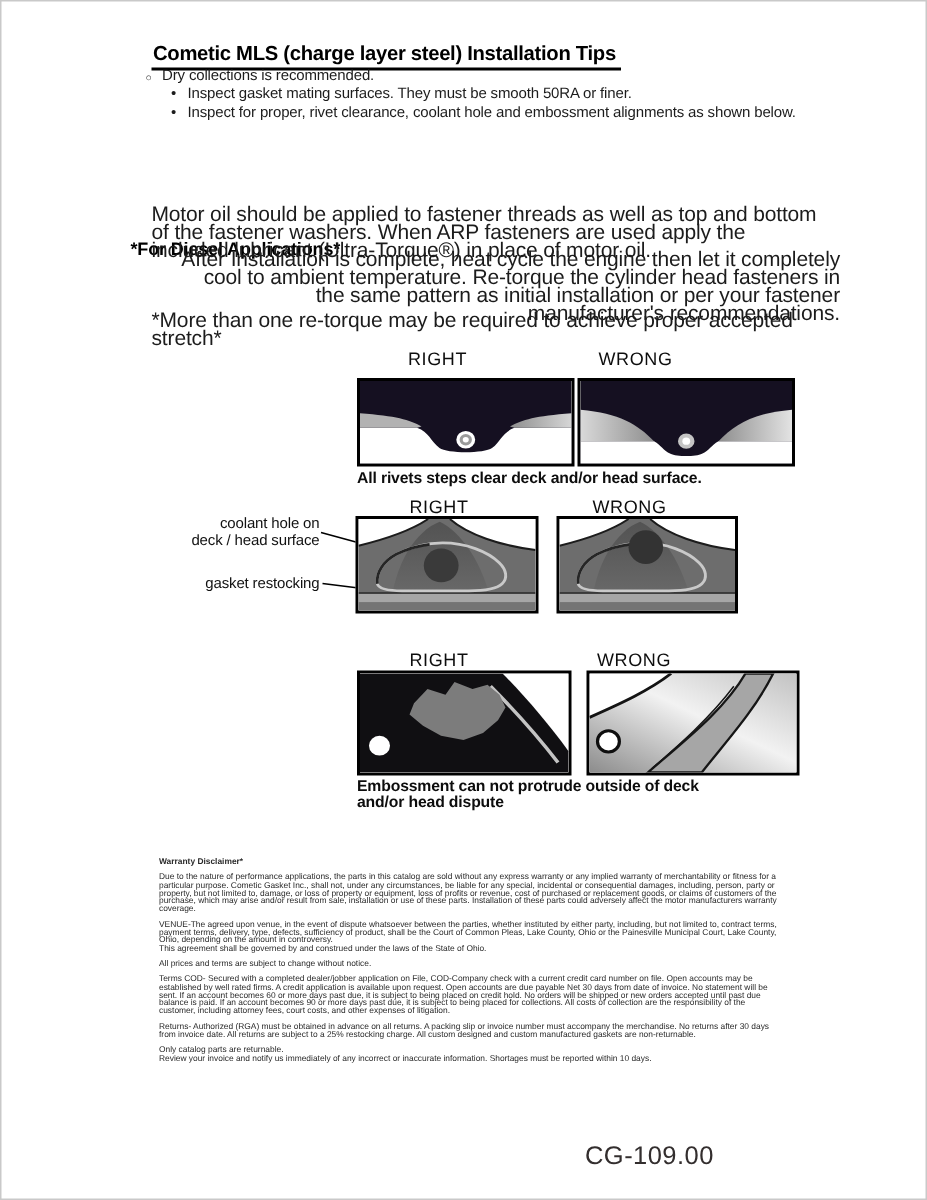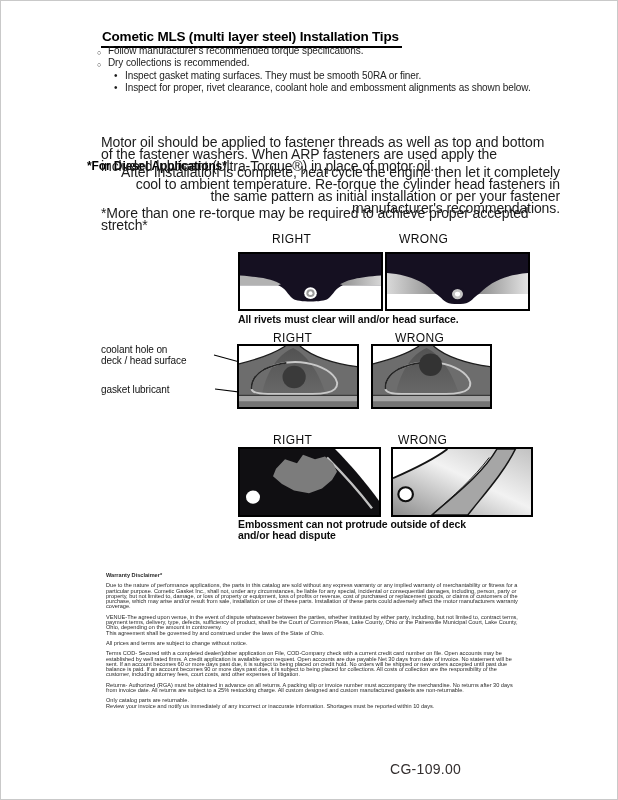--- a/index.html
+++ b/index.html
@@ -17,38 +17,37 @@
   .tips li{position:relative;padding-left:11px;}
   .tips li.main::before{content:"○";position:absolute;left:0;top:1.5px;font-size:7px;}
   .tips li.sub{margin-left:17px;}
   .tips li.sub::before{content:"•";position:absolute;left:0;top:0;font-size:10px;}
   .h2{font-size:12px;font-weight:700;color:#000;letter-spacing:-0.1px;}
   .para{font-size:14px;line-height:11.9px;letter-spacing:-0.1px;margin:0;}
   .figlabel{font-size:12px;letter-spacing:0.4px;color:#0d0d0d;}
   .figbox{border:2px solid #000;background:#fff;}
   .figbox svg{display:block;}
   .caption{font-size:10.5px;font-weight:700;color:#0d0d0d;letter-spacing:-0.1px;line-height:11px;}
-  .callout{font-size:10px;line-height:10.5px;letter-spacing:-0.1px;color:#111;}
+  .callout{font-size:10px;text-align:right;line-height:10.5px;letter-spacing:-0.1px;color:#111;}
   .legal{width:413px;font-size:5.6px;line-height:5.3px;color:#2a2a2a;}
   .legal p{margin:0 0 5px 0;}
   .legal p.tight{margin:0;}
   .legal .lh{font-weight:700;}
-  .pagecode{font-size:14px;letter-spacing:0.3px;color:#332e2e;}
+  .pagecode{font-size:17px;letter-spacing:0.3px;color:#332e2e;}
 </style>
 </head>
 <body>
 
 <div class="page">
 
   <div class="abs" style="left:100px;top:26px;">
-    <span class="title">Cometic MLS (multi layer steel) Installation Tips</span>
+    <span class="title">Cometic MLS (charge layer steel) Installation Tips</span>
   </div>
 
   <ul class="tips abs" style="left:96px;top:44px;width:440px;">
-    <li class="main"><span>Follow manufacturer's recommended torque specifications.</span></li>
     <li class="main"><span>Dry collections is recommended.</span></li>
     <li class="sub"><span>Inspect gasket mating surfaces.  They must be smooth 50RA or finer.</span></li>
     <li class="sub"><span>Inspect for proper, rivet clearance, coolant hole and embossment alignments as shown below.</span></li>
   </ul>
 
   <div class="abs h2" style="left:86px;top:119px;margin-top:39px;">*For Diesel Applications*</div>
   <p class="para abs" style="left:100px;top:136px;width:448px;">Motor oil should be applied to fastener threads as well as top and bottom of the fastener washers. When ARP fasteners are used apply the included lubricant (Ultra-Torque®) in place of motor oil.</p>
   <p class="para abs" style="left:117px;top:166px;width:442px;text-align:right;">After Installation is complete, heat cycle the engine then let it completely cool to ambient temperature. Re-torque the cylinder head fasteners in the same pattern as initial installation or per your fastener manufacturer's recommendations.</p>
   <p class="para abs" style="left:100px;top:207px;width:448px;">*More than one re-torque may be required to achieve proper accepted stretch*</p>
 
@@ -91,30 +90,30 @@
       <path d="M0,43 L49,43 C54,46 55,49.5 60,52 C64,54.2 77,54.2 81,52 C86,49.5 87,46 92,43 L141,43 L141,59 L0,59 Z" fill="#ffffff"></path>
       <path d="M0,20.5 C26,23 38,31 49,43 L0,43 Z" fill="url(#g1wl)"></path>
       <path d="M141,20.5 C115,23 103,31 92,43 L141,43 Z" fill="url(#g1wr)"></path>
       <g>
         <circle cx="70.5" cy="43" r="6.5" fill="#c4c4c4" stroke="#151021" stroke-width="2"></circle>
         <circle cx="70.5" cy="43" r="2.6" fill="#ffffff"></circle>
       </g>
     </svg>
   </div>
 
-  <div class="abs caption" style="left:237px;top:313px;">All rivets must clear will and/or head surface.</div>
+  <div class="abs caption" style="left:237px;top:313px;">All rivets steps clear deck and/or head surface.</div>
 
   <div class="abs figlabel" style="left:272px;top:330px;">RIGHT</div>
   <div class="abs figlabel" style="left:394px;top:330px;">WRONG</div>
 
   <div class="abs callout" style="left:100px;top:344px;width:112px;">
     <span style="display:block;">coolant hole on</span>
     <span style="display:block;">deck / head surface</span>
   </div>
-  <div class="abs callout" style="left:100px;top:384px;width:112px;">gasket lubricant</div>
+  <div class="abs callout" style="left:100px;top:384px;width:112px;">gasket restocking</div>
 
   <svg class="abs" style="left:206px;top:346px;" width="92" height="52">
     <line x1="7" y1="8" x2="84" y2="29" stroke="#000" stroke-width="1.1"></line>
     <line x1="8" y1="42" x2="56" y2="48" stroke="#000" stroke-width="1.1"></line>
   </svg>
 
   <div class="abs figbox" style="left:236px;top:343px;width:118px;height:61px;">
     <svg width="118" height="61" viewBox="0 0 122 65" preserveAspectRatio="none">
       <defs>
         <linearGradient id="g2m" x1="0" y1="0" x2="0" y2="1">

